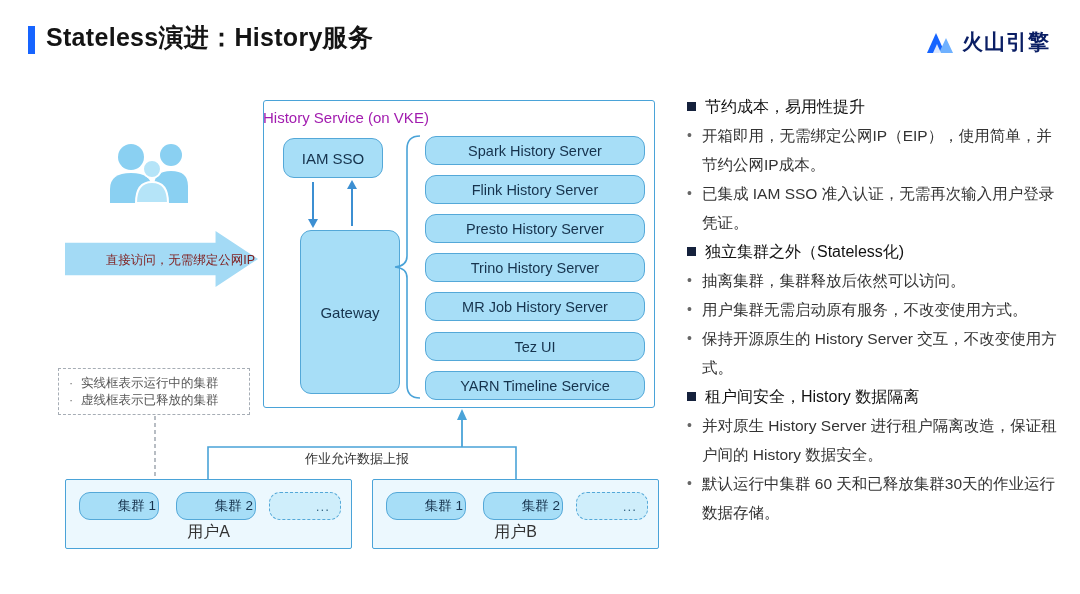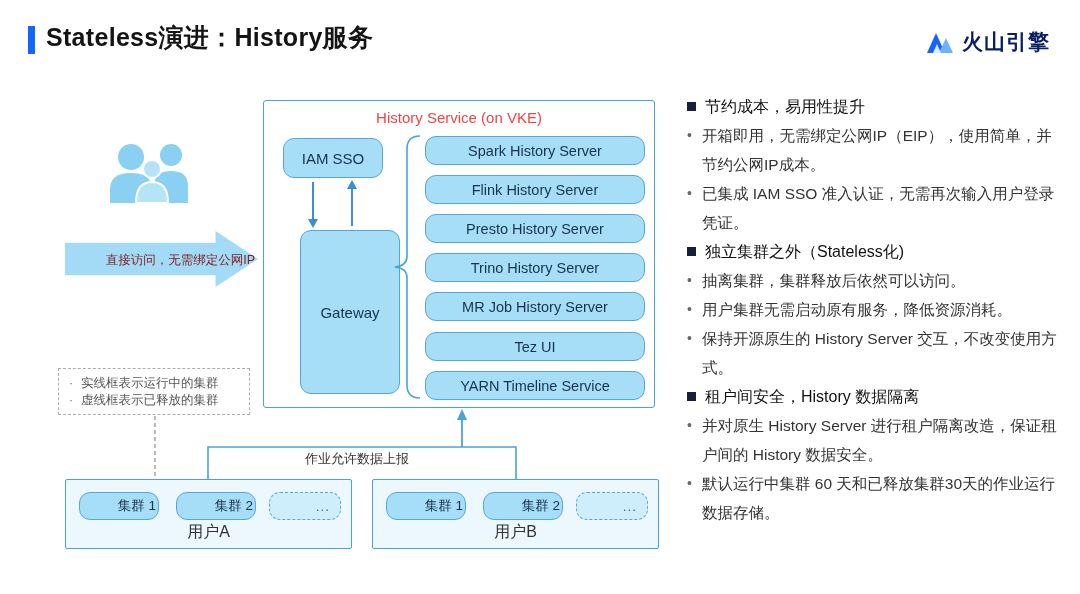--- a/index.html
+++ b/index.html
@@ -16,21 +16,21 @@
 
   
   .blue-box {
     position:absolute; box-sizing:border-box;
     background:var(--box_fill,#a7def7); border:1px solid var(--box_border,#54a8d8);
     display:flex; align-items:center; justify-content:center;
     font-size:15px; color:#16334d; border-radius:11px;
   }
   
   .hist-box { position:absolute; left:263px; top:100px; width:392px; height:308px; border:1.5px solid var(--connector,#4aa3d8); border-radius:3px; background:#fff; box-sizing:border-box; }
-  .hist-title { position:absolute; left:263px; top:109px; width:392px; text-align:center; font-size:15px; color:#ef4444; }
+  .hist-title { position:absolute; left:263px; top:109px; width:392px; font-size:15px; color:#a21caf; }
   .iam { left:283px; top:138px; width:100px; height:40px; }
   .gateway { left:300px; top:230px; width:100px; height:164px; }
   .service { left:425px; width:220px; height:29px; font-size:14.5px; }
 
   
   .big-arrow {
     position:absolute; left:65px; top:231px; width:193px; height:56px;
     background:#a3daf5;
     clip-path:polygon(0% 21%, 78% 21%, 78% 0%, 100% 50%, 78% 100%, 78% 79%, 0% 79%);
   }
@@ -169,21 +169,21 @@
       <div class="sec-title">
         <span class="sq"></span>
         <span>独立集群之外（Stateless化)</span>
       </div>
       <div class="bullet">
         <span class="dot">•</span>
         <span class="bullet-text">抽离集群，集群释放后依然可以访问。</span>
       </div>
       <div class="bullet">
         <span class="dot">•</span>
-        <span class="bullet-text">用户集群无需启动原有服务，降低资源消耗。</span>
+        <span class="bullet-text">用户集群无需启动原有服务，不改变使用方式。</span>
       </div>
       <div class="bullet">
         <span class="dot">•</span>
         <span class="bullet-text">保持开源原生的 History Server 交互，不改变使用方式。</span>
       </div>
     </div>
 
     <div class="section">
       <div class="sec-title">
         <span class="sq"></span>

